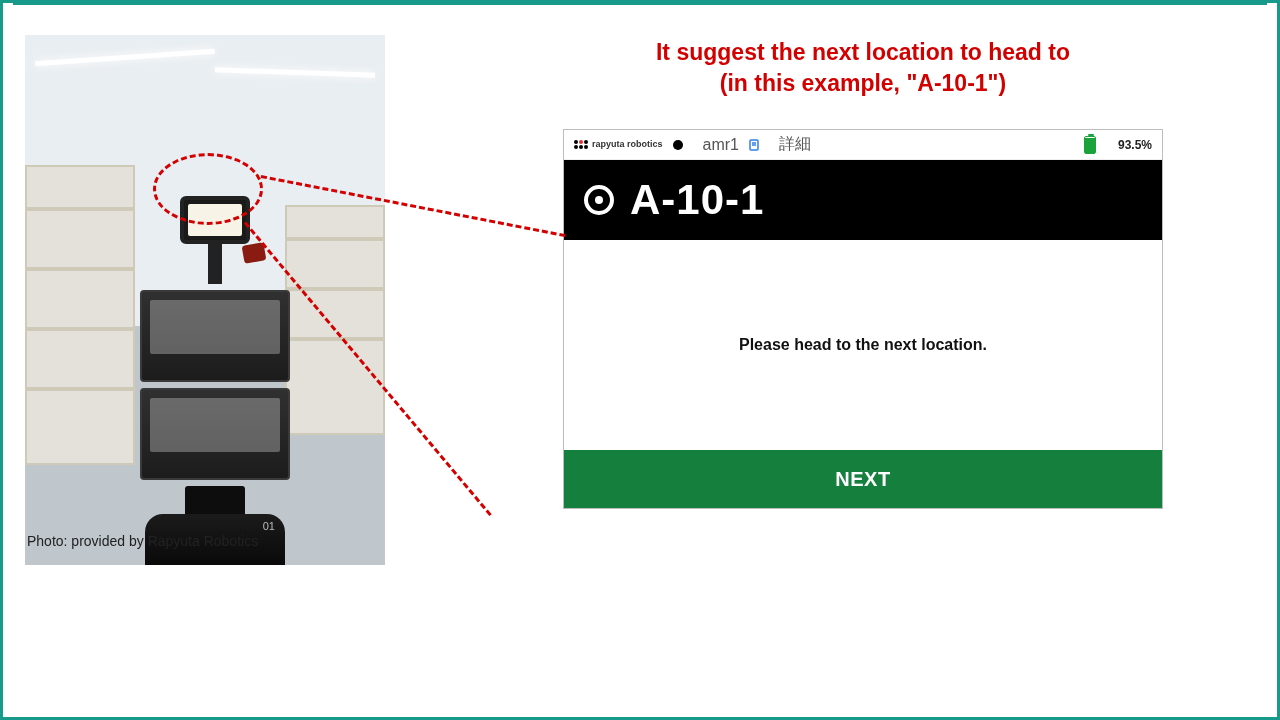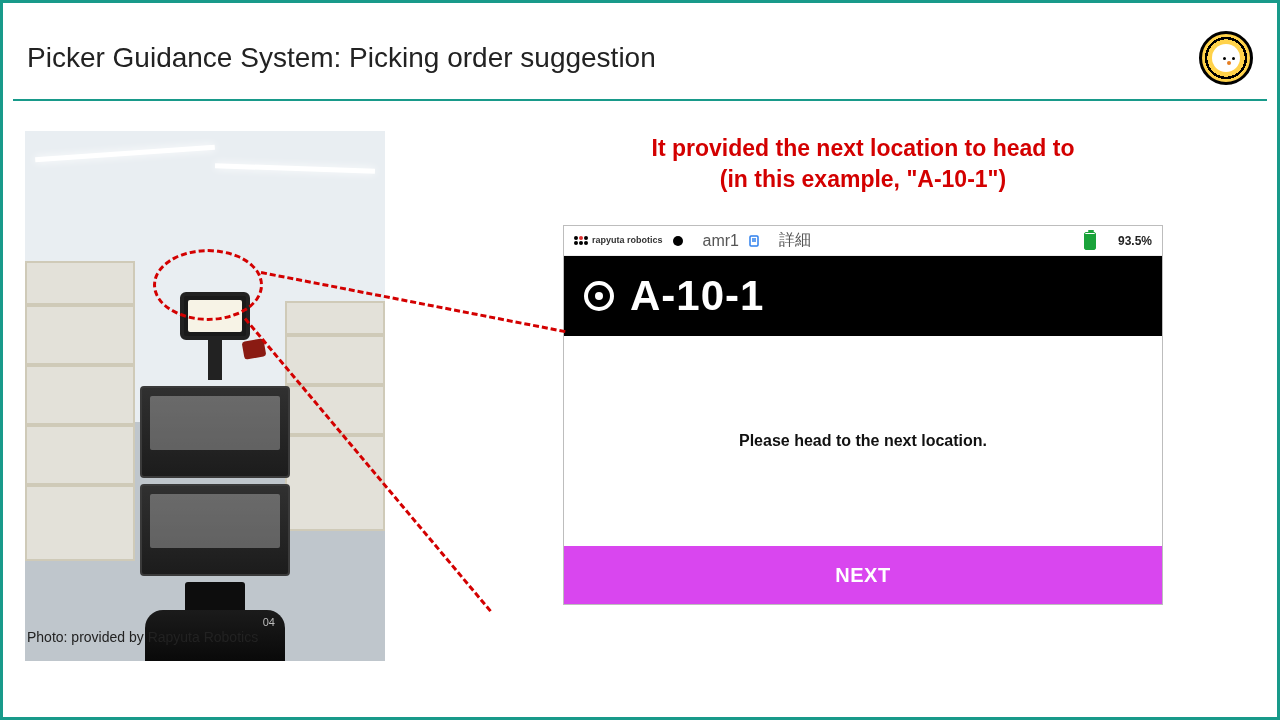--- a/index.html
+++ b/index.html
@@ -127,46 +127,36 @@
     width:30px; height:30px; border:4px solid #fff; border-radius:50%;
     display:flex; align-items:center; justify-content:center;
   }
   .ui-loc .pin:before{ content:""; width:8px; height:8px; background:#fff; border-radius:50%;}
   .ui-loc .loc-text{ font-size:42px; font-weight:800; letter-spacing:1px; font-family:"Arial Black", Arial, sans-serif;}
   .ui-body{
     flex:1; display:flex; align-items:center; justify-content:center;
     font-size:16px; font-weight:700; color:#111;
   }
   .ui-next{
-    background:#d946ef; color:#fff;
+    background:#15803d; color:#fff;
     height:58px; display:flex; align-items:center; justify-content:center;
     font-size:20px; font-weight:700; letter-spacing:.5px;
     cursor:pointer;
   }
 
   .credit{
     position:absolute; left:24px; bottom:16px;
     font-size:14px; color:#222;
   }
 </style>
 </head>
 <body>
 
 <div class="slide">
 
-  <div class="header">
-    <h1 class="title">Picker Guidance System: Picking order suggestion</h1>
-    <div class="logo">
-      <div class="face">
-          <span class="eye l"></span>
-          <span class="eye r"></span>
-          <span class="nose"></span>
-        </div>
-    </div>
-  </div>
   <div class="rule"></div>
 
   <div class="body">
 
     <div class="photo">
       <span class="ceil-light c1"></span>
         <span class="ceil-light c2"></span>
       <div class="shelf s1">
           <span class="bar" style="top:40px"></span>
           <span class="bar" style="top:100px"></span>
@@ -179,31 +169,31 @@
           <span class="bar" style="top:130px"></span>
         </div>
       <div class="robot">
         <div class="tablet"></div>
         <div class="scanner"></div>
         <div class="tablet-mount"></div>
         <div class="bin"></div>
         <div class="bin"></div>
         <div class="lift"></div>
         <div class="base">
-            <div class="lbl">04</div>
+            <div class="lbl">01</div>
           </div>
       </div>
     </div>
 
     <div class="callout-ellipse"></div>
     <span class="leader l1"></span>
     <span class="leader l2"></span>
 
     <div class="annot">
-      <span>It provided the next location to head to</span><br>
+      <span>It suggest the next location to head to</span><br>
       <span>(in this example, "A-10-1")</span>
     </div>
 
     <div class="ui">
       <div class="ui-top">
         <div class="rr-logo">
           <span class="dots">
               <i></i>
               <i></i>
               <i></i>

